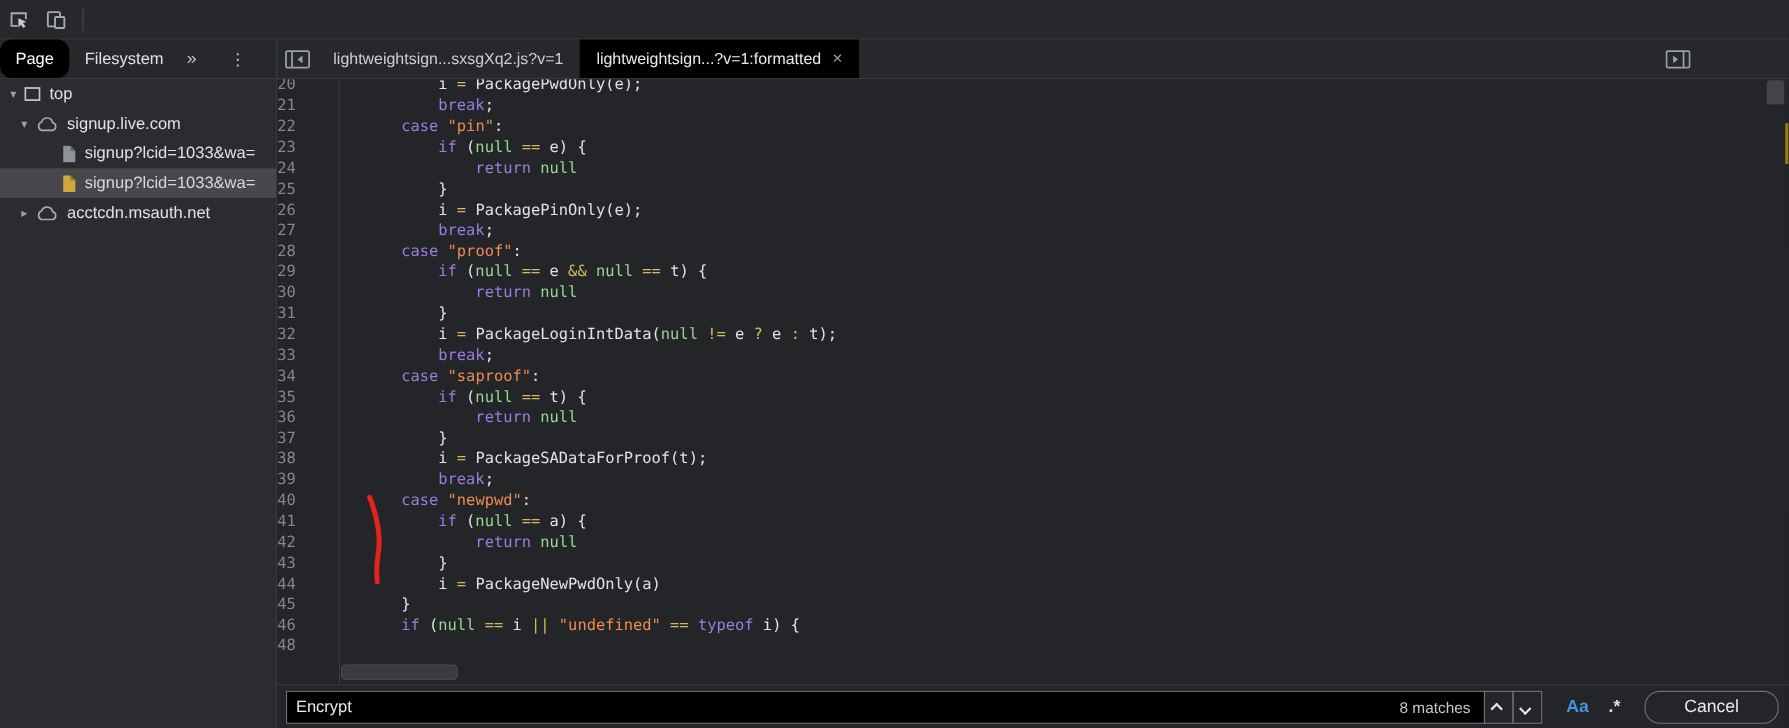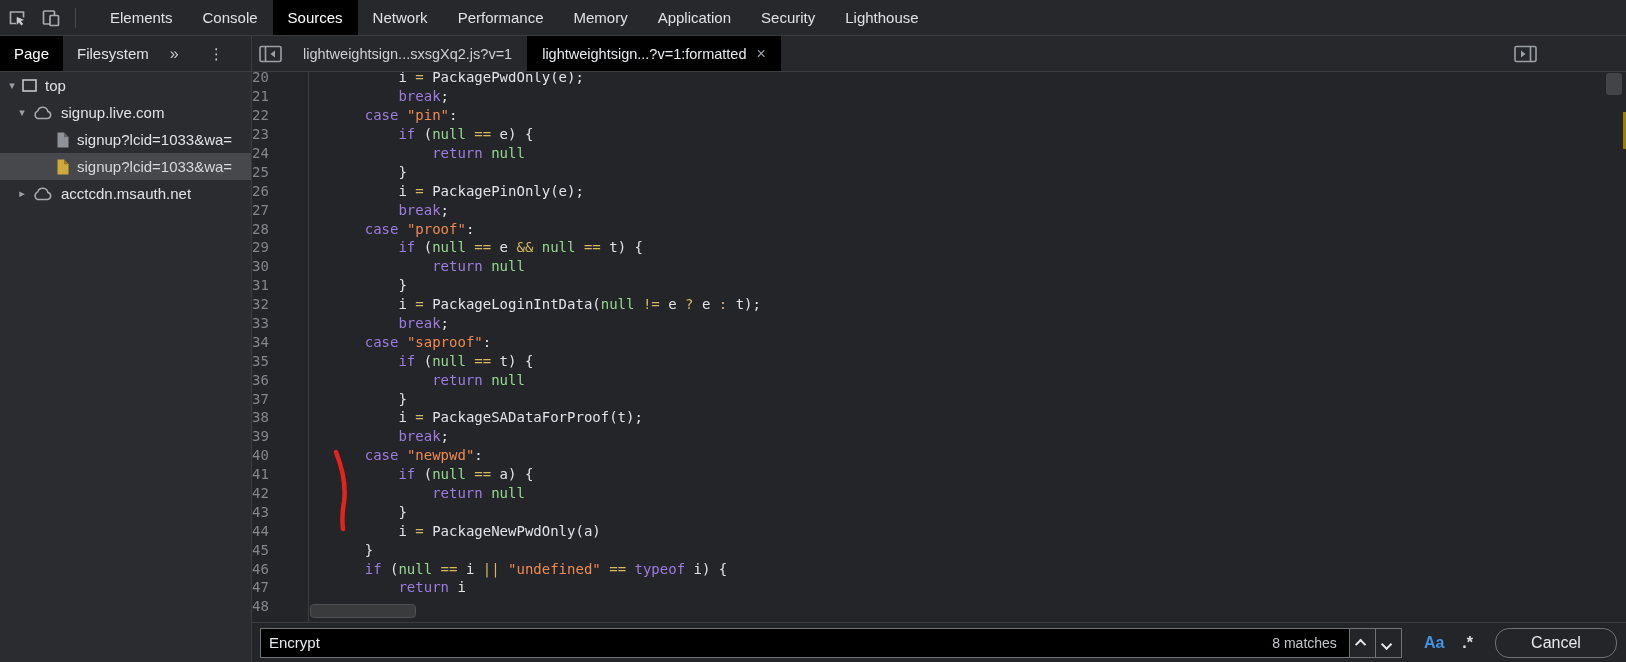--- a/index.html
+++ b/index.html
@@ -20,21 +20,21 @@
   .main-tabs { display:flex; height:100%; margin-left:12px; }
   .main-tab { padding:0 15px; height:100%; display:flex; align-items:center; font-size:15px; color:#dfe1e5; }
   .main-tab.active { background:#000; color:#fff; }
   
   .row2 {
     position:absolute; left:0; top:36px; width:100%; height:36px;
     background:#27282b; border-bottom:1px solid #3a3d40; display:flex;
   }
   .sidebar-head { width:252px; flex:none; height:100%; display:flex; align-items:center; border-right:1px solid #3a3d40; }
   .side-tab { height:100%; display:flex; align-items:center; padding:0 14px; font-size:15px; color:#dfe1e5; }
-  .side-tab.active { background:#000; color:#fff; }
+  .side-tab.active { background:#000; color:#fff;border-radius:11px; }
   .overflow-glyph { color:#c3c6c9; font-size:16px; margin-left:7px; }
   .kebab-glyph { color:#c3c6c9; font-size:15px; margin-left:30px; }
   .editor-tabs { flex:1; display:flex; align-items:center; position:relative; height:100%; }
   .panel-toggle { margin:0 6px 0 7px; display:flex; }
   .ed-tab { height:100%; display:flex; align-items:center; padding:0 15px; font-size:14.5px; color:#cdd0d3; white-space:nowrap; }
   .ed-tab.active { background:#000; color:#e8eaed; }
   .ed-close { margin-left:10px; color:#9aa0a6; font-size:16px; line-height:1; }
   .panel-toggle-right { position:absolute; right:89px; top:9px; display:flex; }
   
   .sidebar {
@@ -93,31 +93,20 @@
       <path d="M9.7 8.7 l7.4 3.2 -3.2 1.1 2.3 3.1 -1.9 1.4 -2.3 -3.1 -2.3 2.5 z" fill="#c7cacd"></path>
     </svg>
   </div>
   <div class="icon-btn">
     <svg width="20" height="20" viewBox="0 0 20 20">
       <rect x="2.5" y="3" width="11" height="13" rx="1" fill="none" stroke="#a7abaf" stroke-width="1.7"></rect>
       <rect x="9" y="7.5" width="8.5" height="10" rx="1" fill="#27282b" stroke="#a7abaf" stroke-width="1.7"></rect>
     </svg>
   </div>
   <div class="tool-divider"></div>
-  <div class="main-tabs" id="main-tabs">
-      <div class="main-tab">Elements</div>
-      <div class="main-tab">Console</div>
-      <div class="main-tab active">Sources</div>
-      <div class="main-tab">Network</div>
-      <div class="main-tab">Performance</div>
-      <div class="main-tab">Memory</div>
-      <div class="main-tab">Application</div>
-      <div class="main-tab">Security</div>
-      <div class="main-tab">Lighthouse</div>
-    </div>
 </div>
 
 <div class="row2">
   <div class="sidebar-head">
     <div class="side-tab active">Page</div>
     <div class="side-tab">Filesystem</div>
     <div class="overflow-glyph">»</div>
     <div class="kebab-glyph">⋮</div>
   </div>
   <div class="editor-tabs">
@@ -302,24 +291,20 @@
       </div>
       <div class="code-line">
         <span class="ln">45</span>
         <span class="lc"><span class="tok-d">    }</span></span>
       </div>
       <div class="code-line">
         <span class="ln">46</span>
         <span class="lc"><span class="tok-d">    </span><span class="tok-k">if</span><span class="tok-d"> (</span><span class="tok-a">null</span><span class="tok-d"> </span><span class="tok-o">==</span><span class="tok-d"> i </span><span class="tok-o">||</span><span class="tok-d"> </span><span class="tok-s">"undefined"</span><span class="tok-d"> </span><span class="tok-o">==</span><span class="tok-d"> </span><span class="tok-k">typeof</span><span class="tok-d"> i) {</span></span>
       </div>
       <div class="code-line">
-        <span class="ln">47</span>
-        <span class="lc"><span class="tok-d">        </span><span class="tok-k">return</span><span class="tok-d"> i</span></span>
-      </div>
-      <div class="code-line">
         <span class="ln">48</span>
         <span class="lc"></span>
       </div>
     </div>
   <div class="vthumb"></div>
   <div class="match-marker"></div>
   <div class="hthumb"></div>
 </div>
 
 <svg class="annotation-layer" width="1626" height="662" viewBox="0 0 1626 662">

